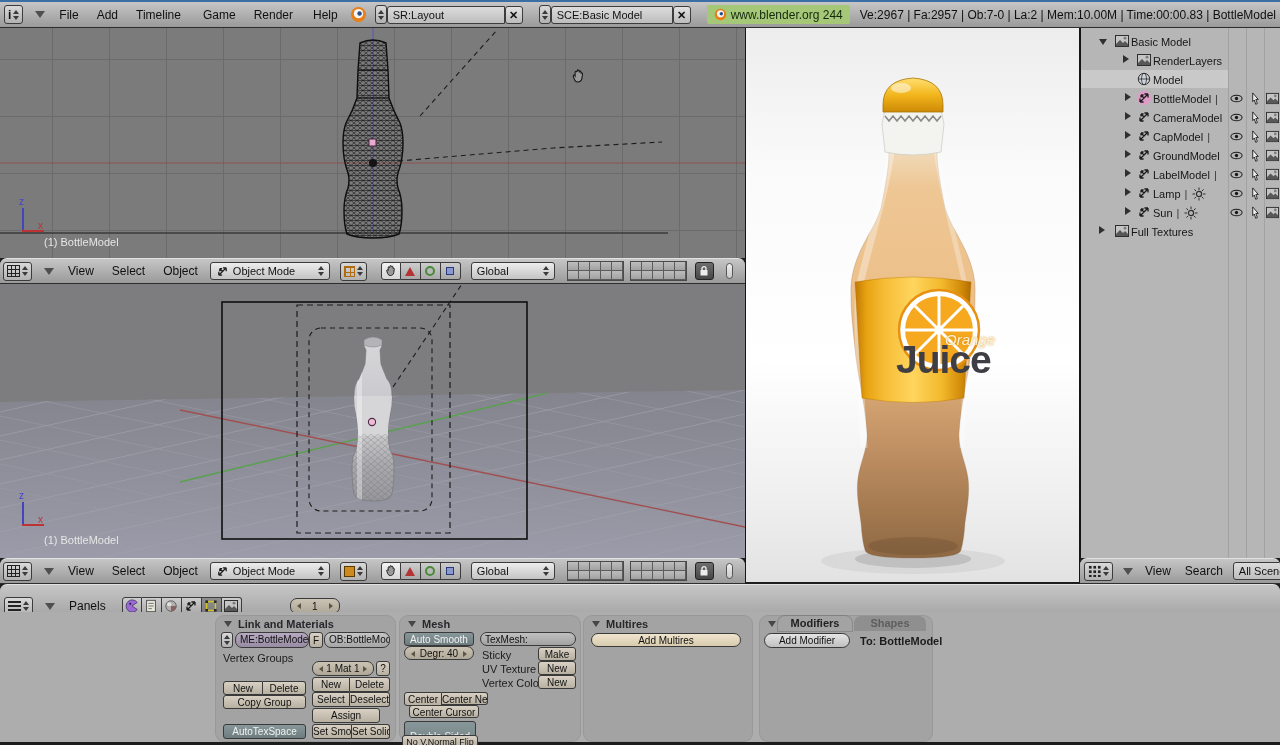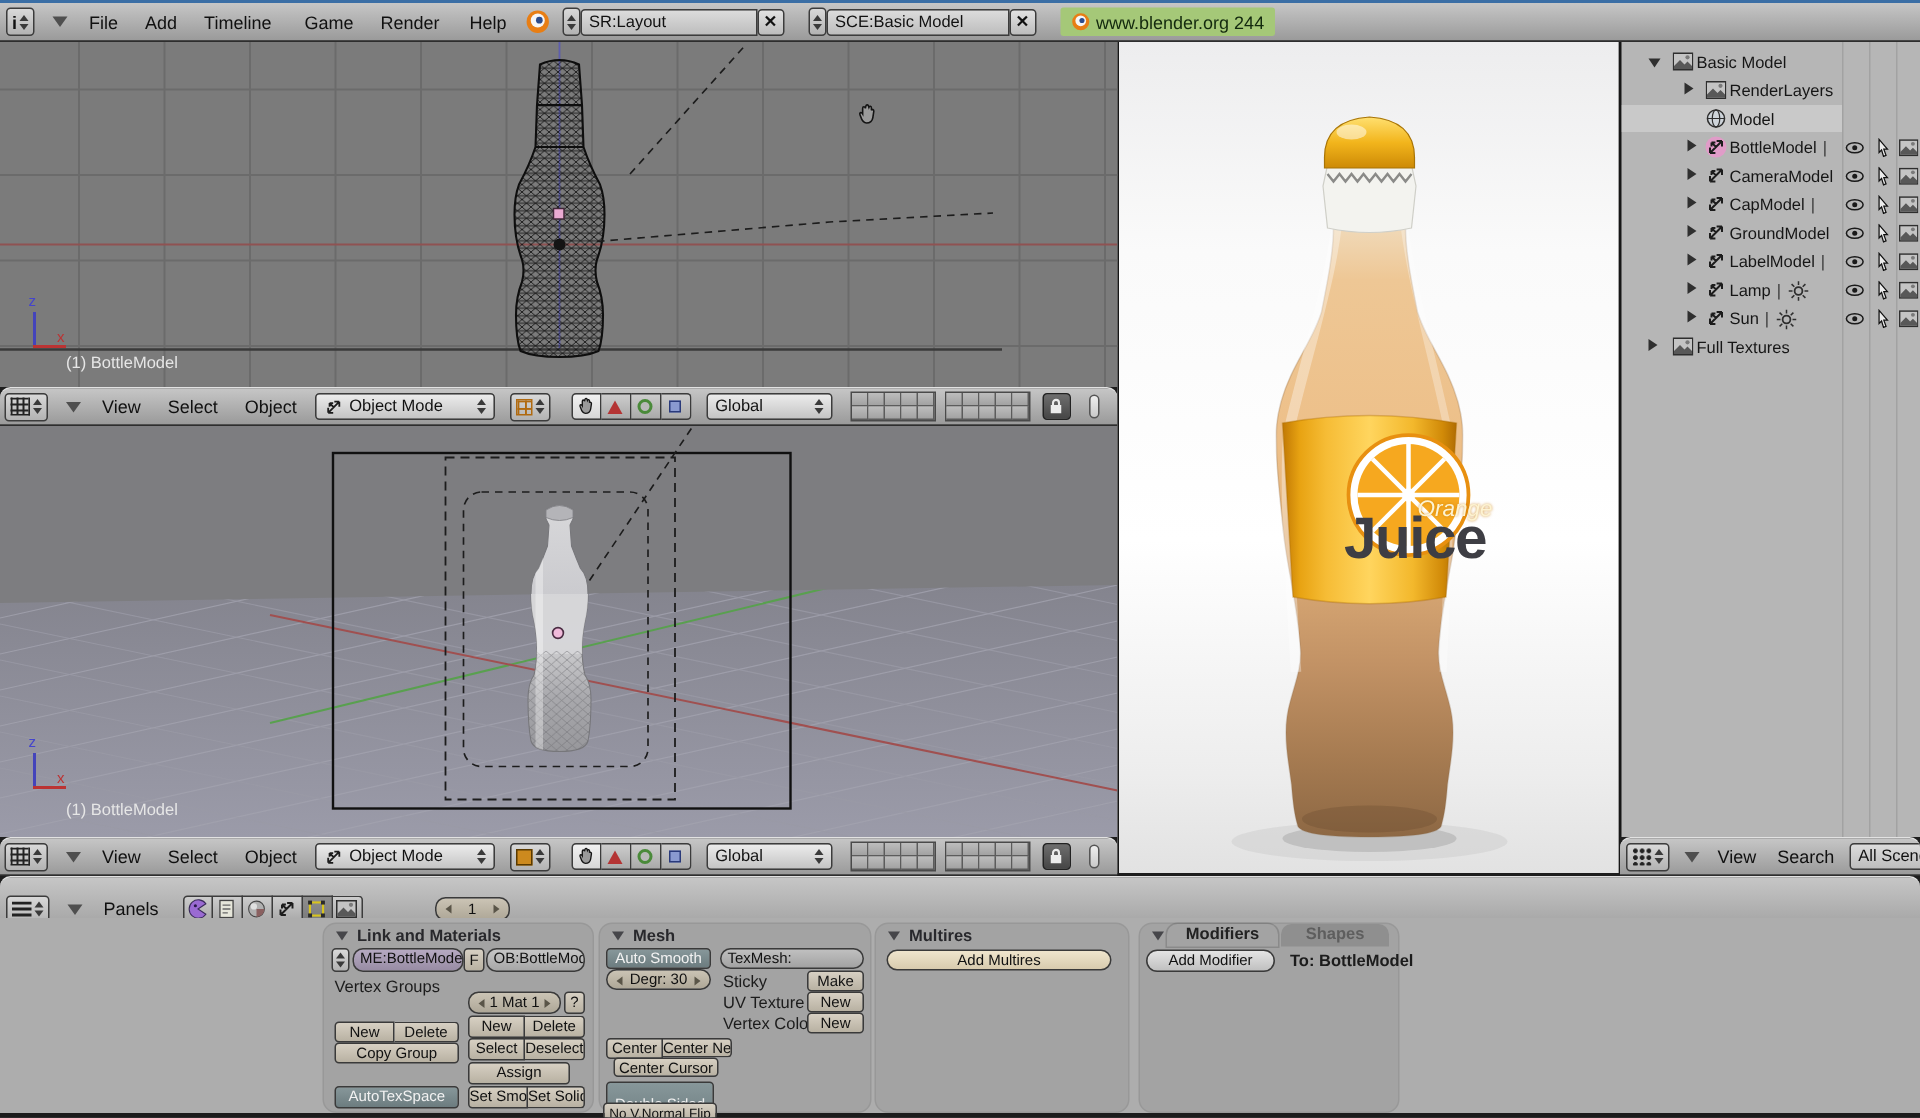--- a/index.html
+++ b/index.html
@@ -245,20 +245,21 @@
         <span class="updown"></span>
       </span>
     <span class="selfield" style="width:122px">SCE:Basic Model</span>
     <span class="xbtn"></span>
     <span class="badge" style="margin-left:16px">
       <svg width="13" height="13">
           <use href="#i-blender"></use>
         </svg>
       <span>www.blender.org 244</span>
     </span>
+    <span style="margin-left:10px;font-size:12px;color:#101010;">Ve:2967 | Fa:2957 | Ob:7-0 | La:2 | Mem:10.00M | Time:00:00.83 | BottleModel</span>
   </div>
 
   <div class="abs" id="vp1">
     <svg width="745" height="230" viewBox="0 0 745 230">
       <defs>
         <pattern id="wf" width="6" height="5" patternUnits="userSpaceOnUse">
           <path d="M0,2.5 H6 M0,0 L6,5 M6,0 L0,5" stroke="#161616" stroke-width="0.6" fill="none"></path>
         </pattern>
       </defs>
       <line x1="0" y1="135" x2="745" y2="135" stroke="#8f5252" stroke-width="1.2"></line>
@@ -843,21 +844,21 @@
       <button class="btn" style="left:96px;top:92px;width:68px;height:15px;">Assign</button>
       <button class="btn dark" style="left:7px;top:108px;width:83px;height:15px;">AutoTexSpace</button>
       <button class="btn" style="left:96px;top:108px;width:40px;height:15px;border-radius:3px 0 0 3px;">Set Smooth</button>
       <button class="btn" style="left:136px;top:108px;width:38px;height:15px;border-radius:0 3px 3px 0;border-left:none;">Set Solid</button>
     </div>
 
     <div class="panel" style="left:400px;width:180px;">
       <span class="ptri"></span>
       <span class="ptitle">Mesh</span>
       <button class="btn dark" style="left:4px;top:16px;width:70px;height:14px;">Auto Smooth</button>
-      <span class="num" style="left:4px;top:30px;width:70px;height:14px;">Degr: 30</span>
+      <span class="num" style="left:4px;top:30px;width:70px;height:14px;">Degr: 40</span>
       <span class="field f-tex" style="left:80px;top:16px;width:96px;height:14px;">TexMesh:</span>
       <span class="plabel" style="left:82px;top:33px;">Sticky</span>
       <button class="btn" style="left:138px;top:31px;width:38px;height:14px;">Make</button>
       <span class="plabel" style="left:82px;top:47px;">UV Texture</span>
       <button class="btn" style="left:138px;top:45px;width:38px;height:14px;">New</button>
       <span class="plabel" style="left:82px;top:61px;">Vertex Color</span>
       <button class="btn" style="left:138px;top:59px;width:38px;height:14px;">New</button>
       <button class="btn" style="left:4px;top:76px;width:38px;height:14px;border-radius:3px 0 0 3px;">Center</button>
       <button class="btn" style="left:42px;top:76px;width:46px;height:13px;border-radius:0 3px 3px 0;border-left:none;">Center Ne</button>
       <button class="btn" style="left:9px;top:89px;width:70px;height:13px;">Center Cursor</button>

